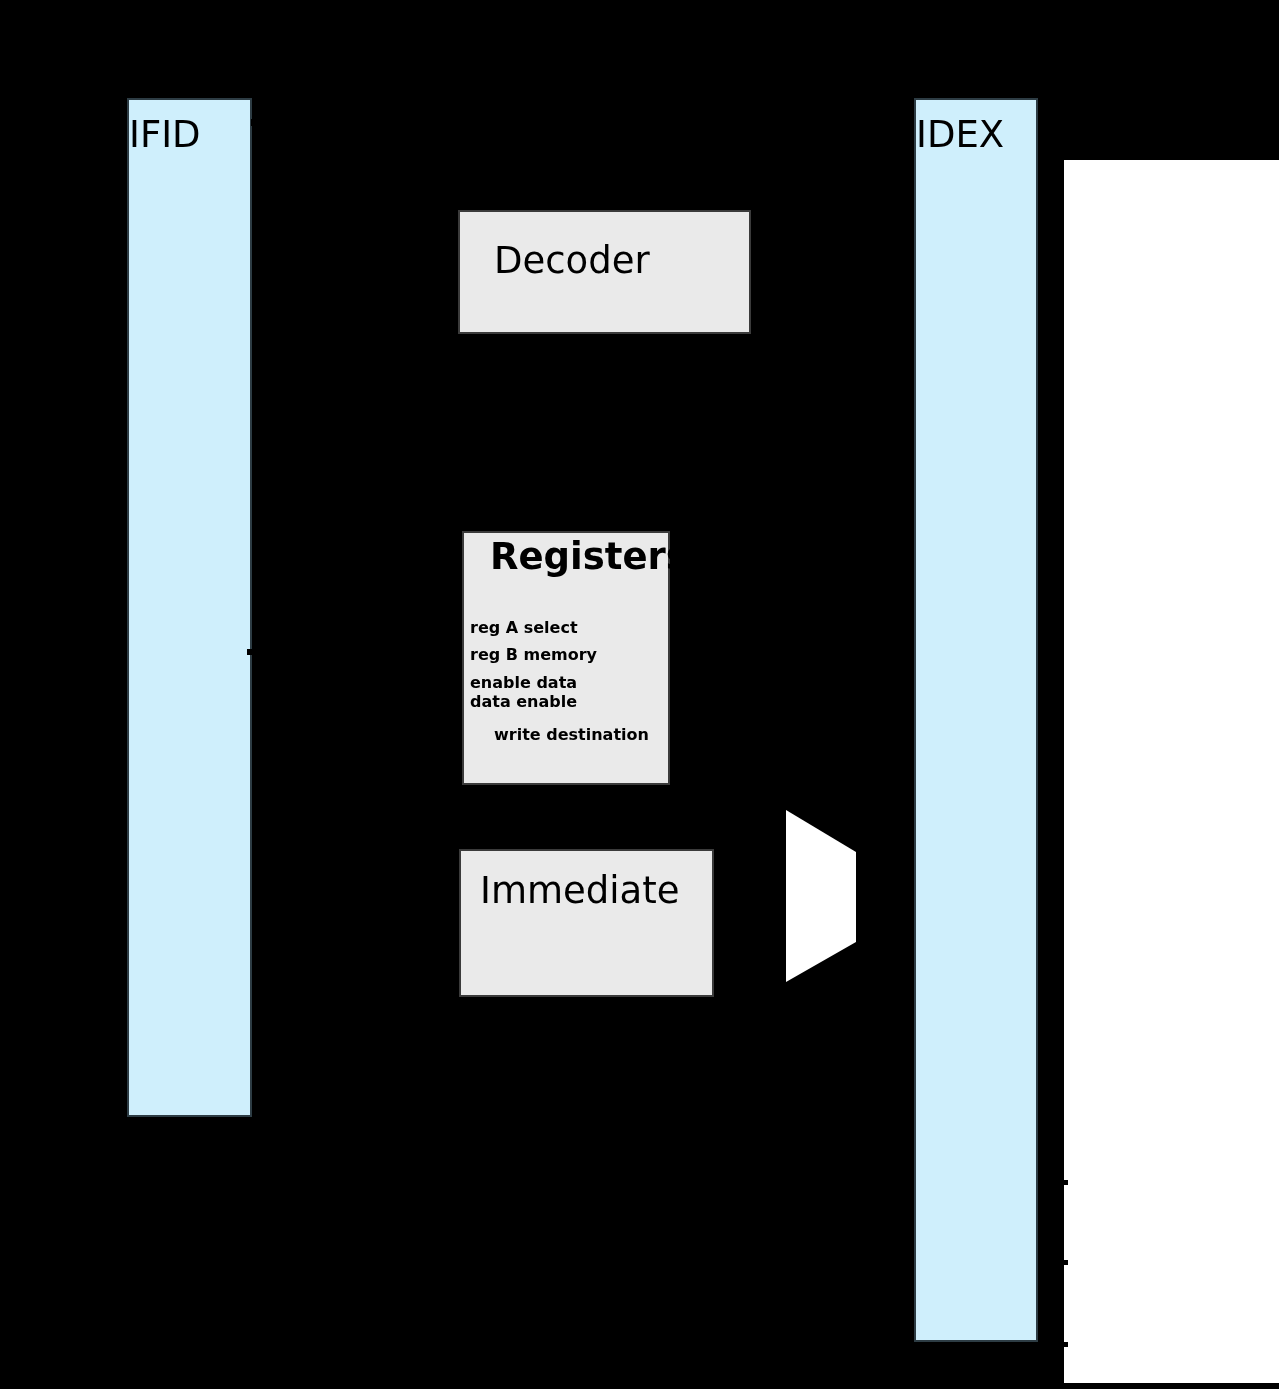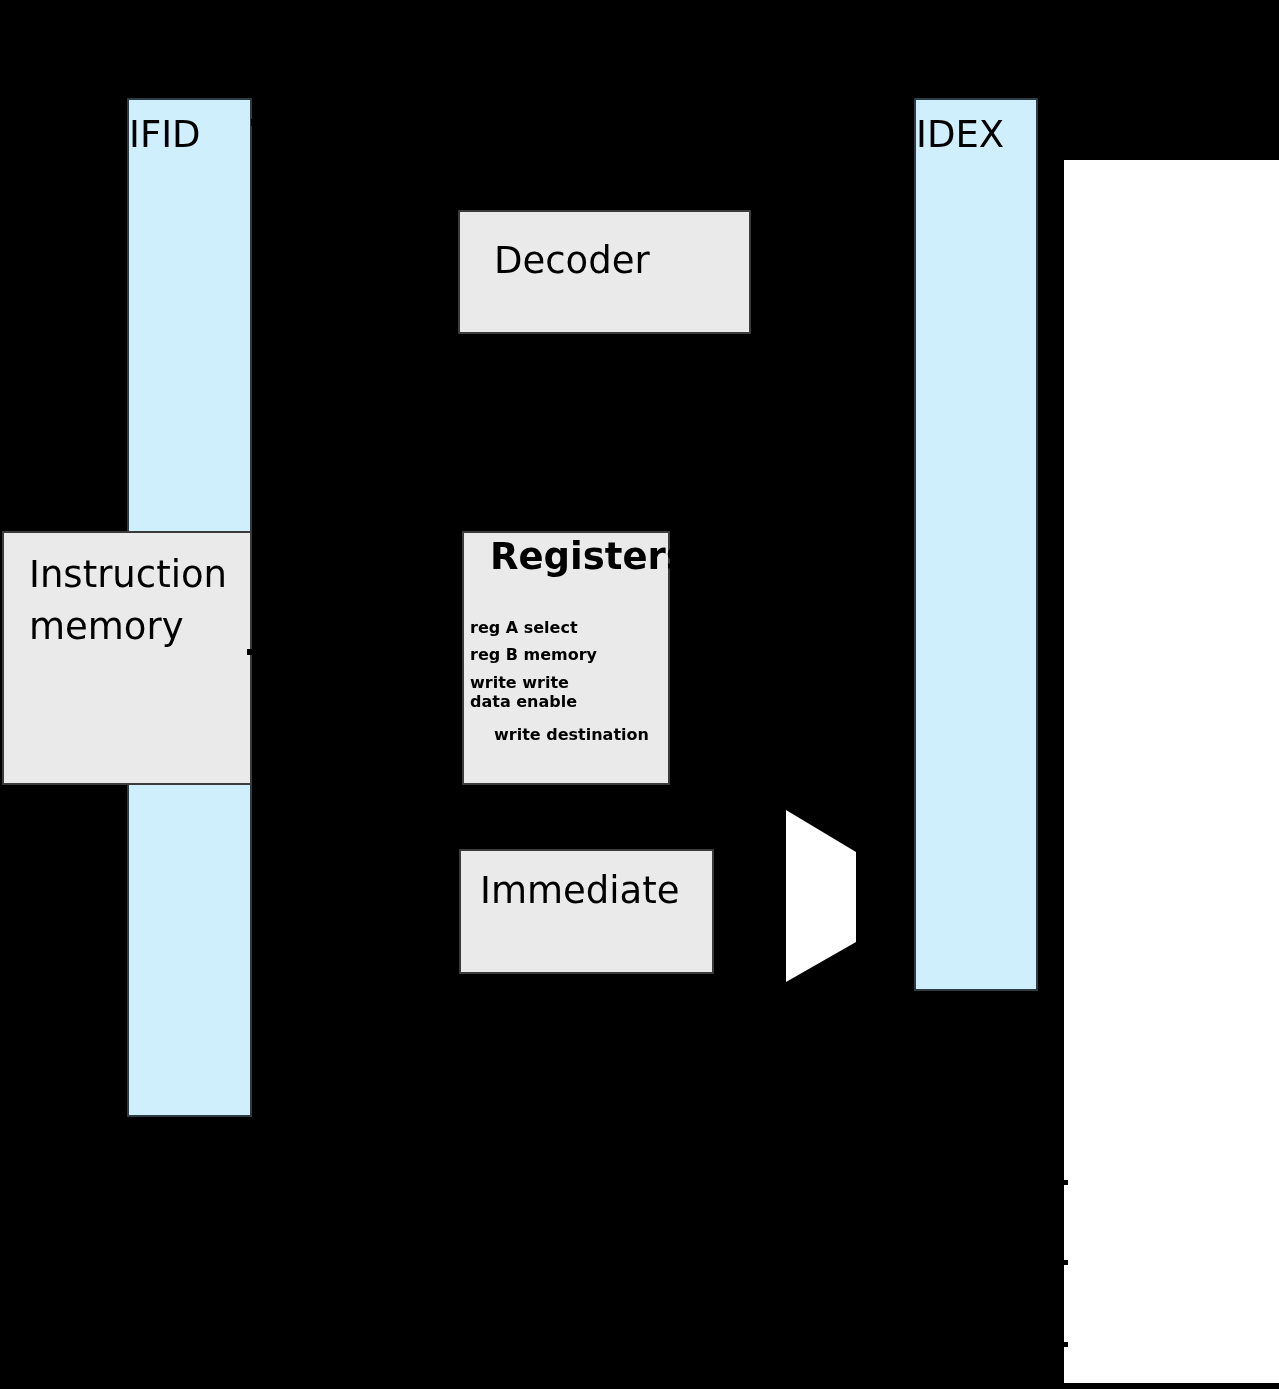--- a/index.html
+++ b/index.html
@@ -66,45 +66,39 @@
 </style>
 </head>
 <body>
 
 <div class="canvas">
 
   <div class="bar" style="left:127px;top:98px;width:125px;height:1019px;">
     <span class="bar-label">IFID</span>
   </div>
 
-  <div class="bar" style="left:914px;top:98px;width:124px;height:893px;">
+  <div class="bar" style="left:914px;top:98px;width:124px;height:1244px;">
     <span class="bar-label">IDEX</span>
   </div>
 
   <div class="block" style="left:458px;top:210px;width:293px;height:124px;">
     <span class="block-label" style="left:34px;top:27px;">Decoder</span>
   </div>
 
-  <div class="block" style="left:2px;top:531px;width:250px;height:254px;">
-    <div class="block-label multiline" style="left:25px;top:16px;">
-      <span>Instruction</span><br>
-      <span>memory</span>
-    </div>
-  </div>
 
   <div class="block" style="left:462px;top:531px;width:208px;height:254px;font-weight:bold;">
     <span class="block-label" style="left:26px;top:2px;">Registers</span>
     <span class="port-label" style="left:6px;top:85px;">reg A select</span>
     <span class="port-label" style="left:6px;top:112px;">reg B memory</span>
-    <span class="port-label" style="left:6px;top:140px;">write write</span>
+    <span class="port-label" style="left:6px;top:140px;">enable data</span>
     <span class="port-label" style="left:6px;top:159px;">data enable</span>
     <span class="port-label" style="left:6px;top:192px;margin-left:24px;">write destination</span>
   </div>
 
-  <div class="block" style="left:459px;top:849px;width:255px;height:125px;">
+  <div class="block" style="left:459px;top:849px;width:255px;height:148px;">
     <span class="block-label" style="left:19px;top:18px;">Immediate</span>
   </div>
 
   <svg class="mux-svg" width="1279" height="1389" viewBox="0 0 1279 1389">
     <polygon points="786,810 856,852 856,942 786,982" fill="var(--mux-fill)"></polygon>
   </svg>
 
   <div class="panel"></div>
 
   <div class="wire-stub" style="left:251px;top:119px;width:5px;height:7px;"></div>

